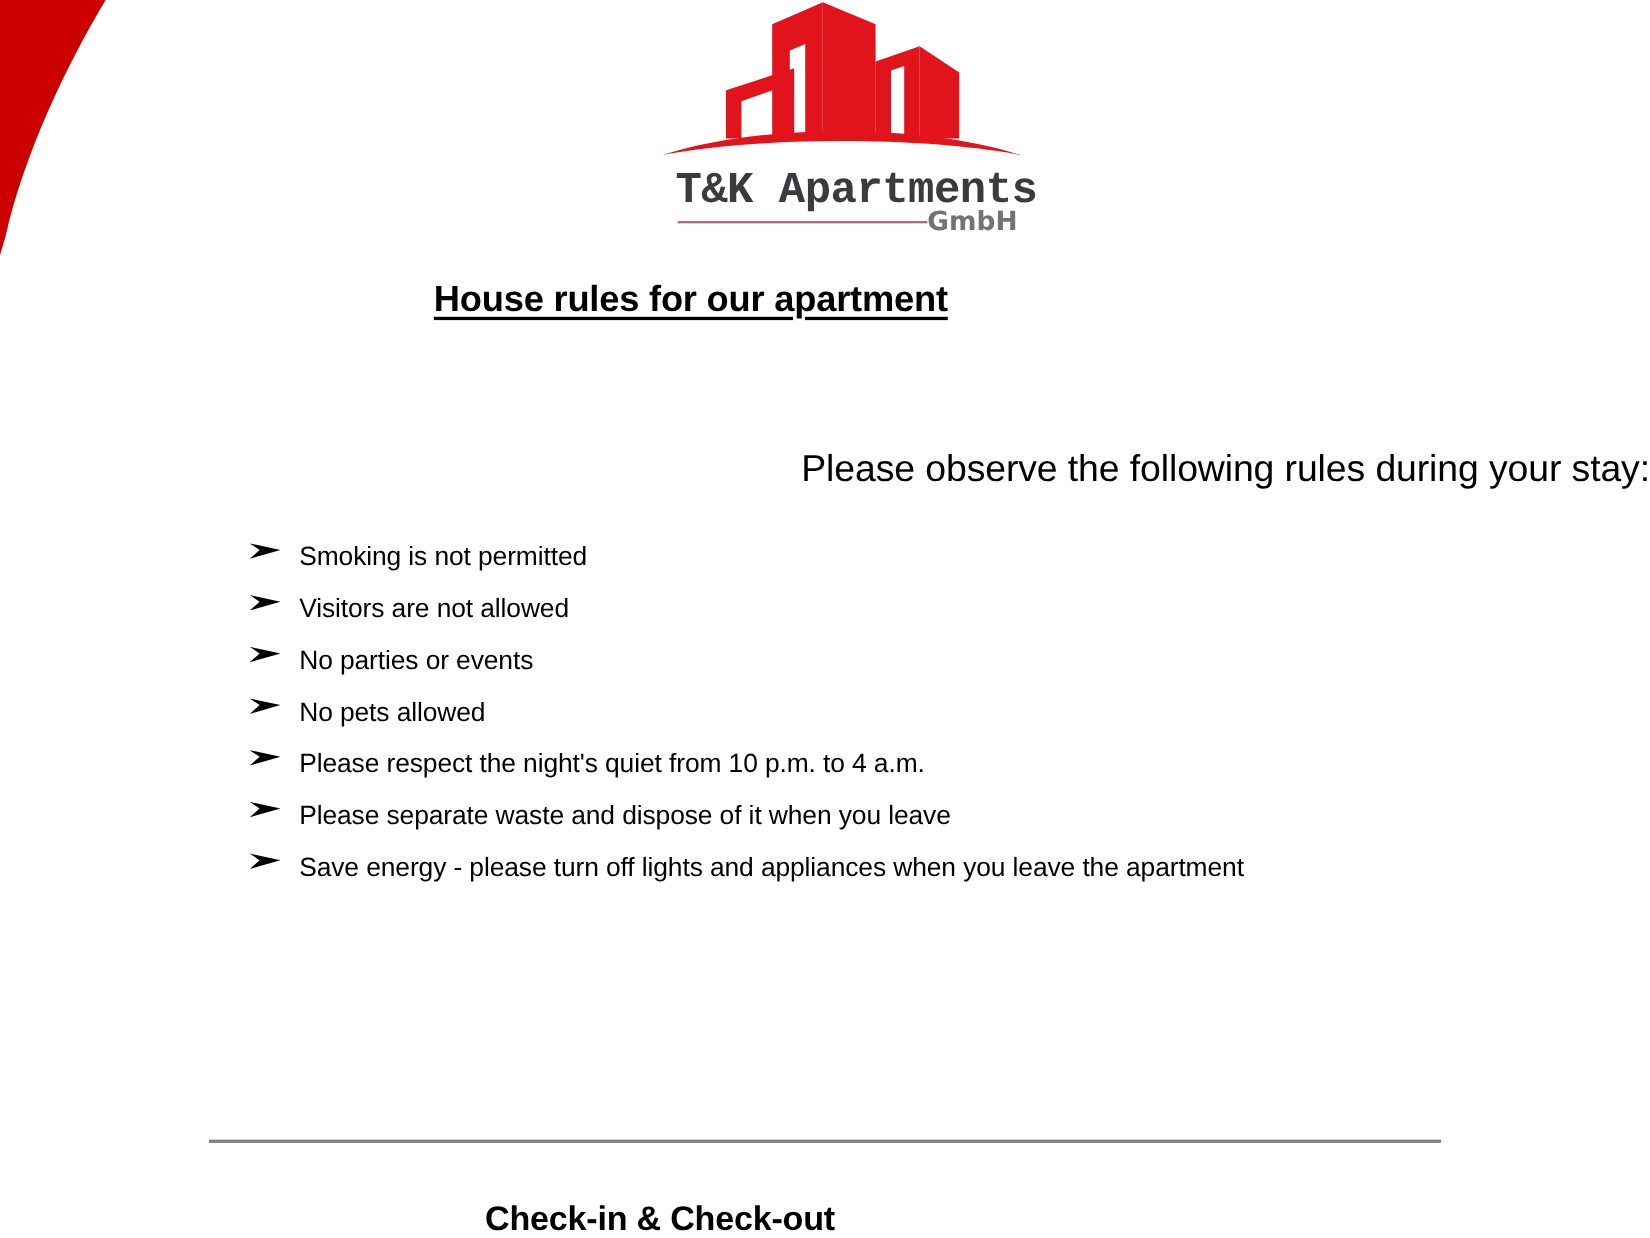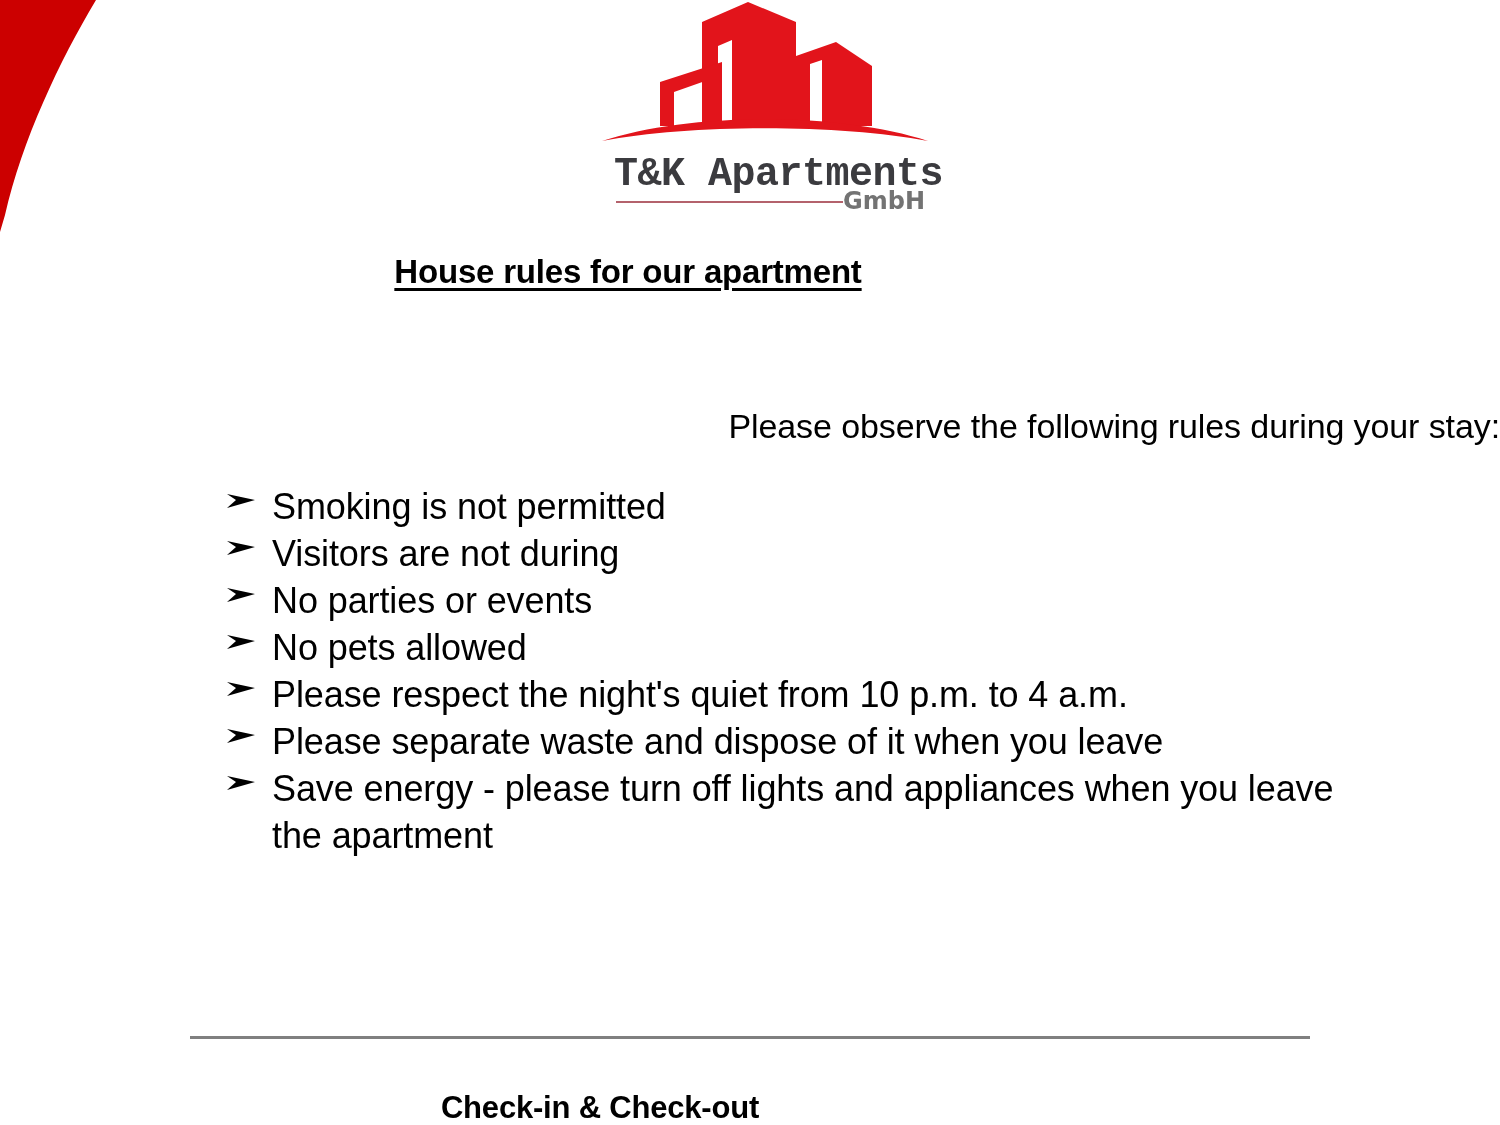--- a/index.html
+++ b/index.html
@@ -118,21 +118,21 @@
     left: 222px;
     top: 483px;
     width: 1150px;
     margin: 0;
     padding: 0;
     list-style: none;
   }
   .rule-item {
     position: relative;
     padding-left: 50px;
-    font-size: 36px;
+    font-size: 24px;
     line-height: 47px;
     color: #000000;
     letter-spacing: -0.1px;
   }
   .rule-bullet {
     position: absolute;
     left: 2px;
     top: 0;
     width: 34px;
     height: 34px;
@@ -201,21 +201,21 @@
     <li class="rule-item">
       <svg class="rule-bullet" viewBox="0 0 34 34">
         <path d="M3 11 L31 17 L3 25 L12 17 Z" fill="#000000"></path>
       </svg>
       <span>Smoking is not permitted</span>
     </li>
     <li class="rule-item">
       <svg class="rule-bullet" viewBox="0 0 34 34">
         <path d="M3 11 L31 17 L3 25 L12 17 Z" fill="#000000"></path>
       </svg>
-      <span>Visitors are not during</span>
+      <span>Visitors are not allowed</span>
     </li>
     <li class="rule-item">
       <svg class="rule-bullet" viewBox="0 0 34 34">
         <path d="M3 11 L31 17 L3 25 L12 17 Z" fill="#000000"></path>
       </svg>
       <span>No parties or events</span>
     </li>
     <li class="rule-item">
       <svg class="rule-bullet" viewBox="0 0 34 34">
         <path d="M3 11 L31 17 L3 25 L12 17 Z" fill="#000000"></path>

